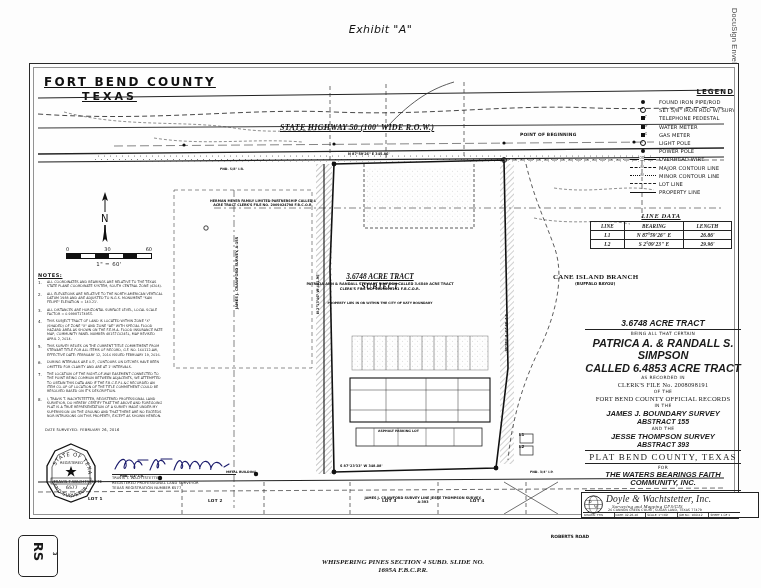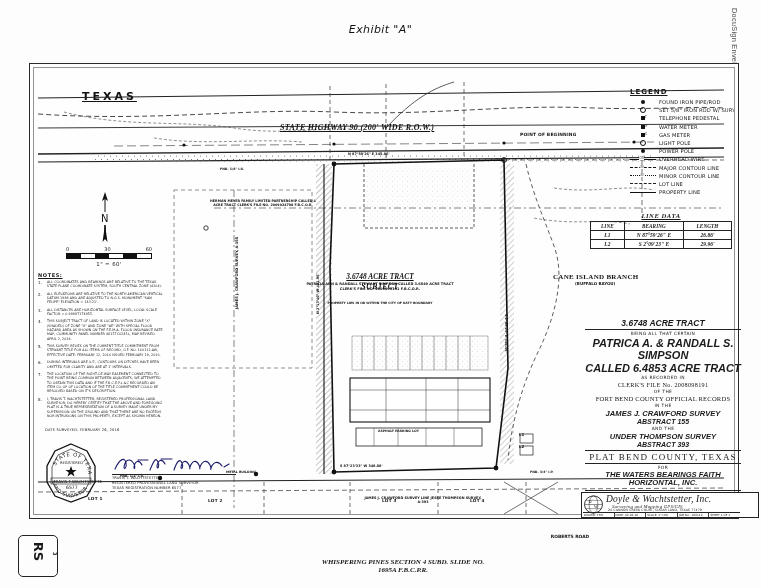--- a/index.html
+++ b/index.html
@@ -42,21 +42,21 @@
     font-family:"DejaVu Sans", sans-serif;text-decoration:underline;color:#111;}
   #state-name{left:52px;top:27px;font-size:11px;font-weight:bold;letter-spacing:3px;
     font-family:"DejaVu Sans", sans-serif;text-decoration:underline;color:#111;}
 
   
   #map-canvas{position:absolute;left:4px;top:4px;width:700px;height:446px;}
   #map-canvas svg{display:block;}
 
   
   #legend-block{position:absolute;left:600px;top:24px;width:104px;}
-  #legend-title{font-size:7px;font-weight:bold;text-align:left;letter-spacing:1px;
+  #legend-title{font-size:7px;font-weight:bold;text-align:right;letter-spacing:1px;
     text-decoration:underline;font-family:"DejaVu Sans", sans-serif;margin-bottom:2px;}
   .legend-row{display:flex;align-items:center;gap:3px;height:8.2px;}
   .legend-sym{width:26px;flex:0 0 26px;display:flex;align-items:center;justify-content:center;height:8px;}
   .legend-txt{font-size:5.2px;font-family:"DejaVu Sans", sans-serif;letter-spacing:.1px;
     white-space:nowrap;overflow:hidden;}
   .sym-dot{width:4px;height:4px;border-radius:50%;background:#111;}
   .sym-circle{width:4px;height:4px;border-radius:50%;border:.8px solid #111;}
   .sym-box{width:4px;height:4px;background:#111;position:relative;}
   .sym-box:after{content:"T";position:absolute;left:4px;top:-1px;font-size:3px;}
   .sym-wm{width:4px;height:4px;background:#111;position:relative;}
@@ -193,20 +193,21 @@
 <body>
 
 <div class="page">
 
   <div id="exhibit-title" class="t">Exhibit "A"</div>
 
   <div id="docusign-stamp">DocuSign Envelope ID: 5111B73D-807C-4F9A-B047-1B1AEE39C87B</div>
 
   <div class="sheet">
 
+    <div class="t" id="county-name">FORT BEND COUNTY</div>
     <div class="t" id="state-name">TEXAS</div>
 
     <div id="map-canvas">
       <svg width="700" height="446" viewBox="0 0 700 446" xmlns="http://www.w3.org/2000/svg">
         <defs>
           <pattern id="hatch" width="4" height="4" patternTransform="rotate(45)" patternUnits="userSpaceOnUse">
             <line x1="0" y1="0" x2="0" y2="4" stroke="#222" stroke-width=".7"></line>
           </pattern>
           <pattern id="grass" width="6" height="6" patternUnits="userSpaceOnUse">
             <circle cx="1.5" cy="1.5" r=".5" fill="#333"></circle>
@@ -314,21 +315,21 @@
         <g stroke="#333" stroke-width=".6">
           <line x1="80" y1="78" x2="620" y2="74" stroke-dasharray="9 4"></line>
         </g>
         <circle cx="150" cy="77" r="1.6" fill="#111"></circle>
         <circle cx="300" cy="76" r="1.6" fill="#111"></circle>
         <circle cx="470" cy="75" r="1.6" fill="#111"></circle>
         <circle cx="600" cy="74" r="1.6" fill="#111"></circle>
       </svg>
     </div>
 
-    <div class="maplbl" id="hwy-label">STATE HIGHWAY 90 (200' WIDE R.O.W.)</div>
+    <div class="maplbl" id="hwy-label">STATE HIGHWAY 50 (100' WIDE R.O.W.)</div>
     <div class="maplbl" id="pob-label">POINT OF BEGINNING</div>
 
     <div class="maplbl" id="subject-label">SUBJECT</div>
     <div class="maplbl" id="subject-acre">3.6748 ACRE TRACT</div>
     <div class="maplbl" id="subject-owner">PATRICIA ANN &amp; RANDALL STEWART SIMPSON CALLED 3.6849 ACRE TRACT CLERK'S FILE NO. 2008098191 F.B.C.O.R.</div>
     <div class="maplbl" id="subject-note">PROPERTY LIES IN OR WITHIN THE CITY OF KATY BOUNDARY</div>
 
     <div class="maplbl" id="cane-island">CANE ISLAND BRANCH</div>
     <div class="maplbl" id="cane-island-sub">(BUFFALO BAYOU)</div>
 
@@ -466,29 +467,29 @@
     <div id="title-block">
       <div id="tb-acreage">3.6748 ACRE TRACT</div>
       <div class="tb-small">BEING ALL THAT CERTAIN</div>
       <div class="tb-owner">PATRICA A. &amp; RANDALL S. SIMPSON</div>
       <div class="tb-owner">CALLED 6.4853 ACRE TRACT</div>
       <div class="tb-small">AS RECORDED IN</div>
       <div class="tb-file">CLERK'S FILE No. 2008098191</div>
       <div class="tb-small">OF THE</div>
       <div class="tb-records">FORT BEND COUNTY OFFICIAL RECORDS</div>
       <div class="tb-small">IN THE</div>
-      <div class="tb-survey">JAMES J. CRAWFORD SURVEY</div>
+      <div class="tb-survey">JAMES J. BOUNDARY SURVEY</div>
       <div class="tb-abstract">ABSTRACT 155</div>
       <div class="tb-small">AND THE</div>
-      <div class="tb-survey">UNDER THOMPSON SURVEY</div>
+      <div class="tb-survey">JESSE THOMPSON SURVEY</div>
       <div class="tb-abstract">ABSTRACT 393</div>
       <div id="tb-county">PLAT BEND COUNTY, TEXAS</div>
       <div class="tb-small">FOR</div>
       <div class="tb-client">THE WATERS BEARINGS FAITH</div>
-      <div class="tb-client">HORIZONTAL, INC.</div>
+      <div class="tb-client">COMMUNITY, INC.</div>
       <div id="tb-address">6001 HIGHWAY BOULEVARD</div>
       <div id="tb-gf">G.F.NO.:160112-AW</div>
     </div>
 
     <div id="firm-block">
       <div id="firm-seal">
         <svg width="19" height="19" viewBox="0 0 19 19" xmlns="http://www.w3.org/2000/svg">
           <ellipse cx="9.5" cy="9.5" rx="9" ry="8.6" fill="none" stroke="#222" stroke-width=".9"></ellipse>
           <ellipse cx="9.5" cy="9.5" rx="4.4" ry="8.6" fill="none" stroke="#333" stroke-width=".55"></ellipse>
           <line x1=".7" y1="9.5" x2="18.3" y2="9.5" stroke="#333" stroke-width=".55"></line>

